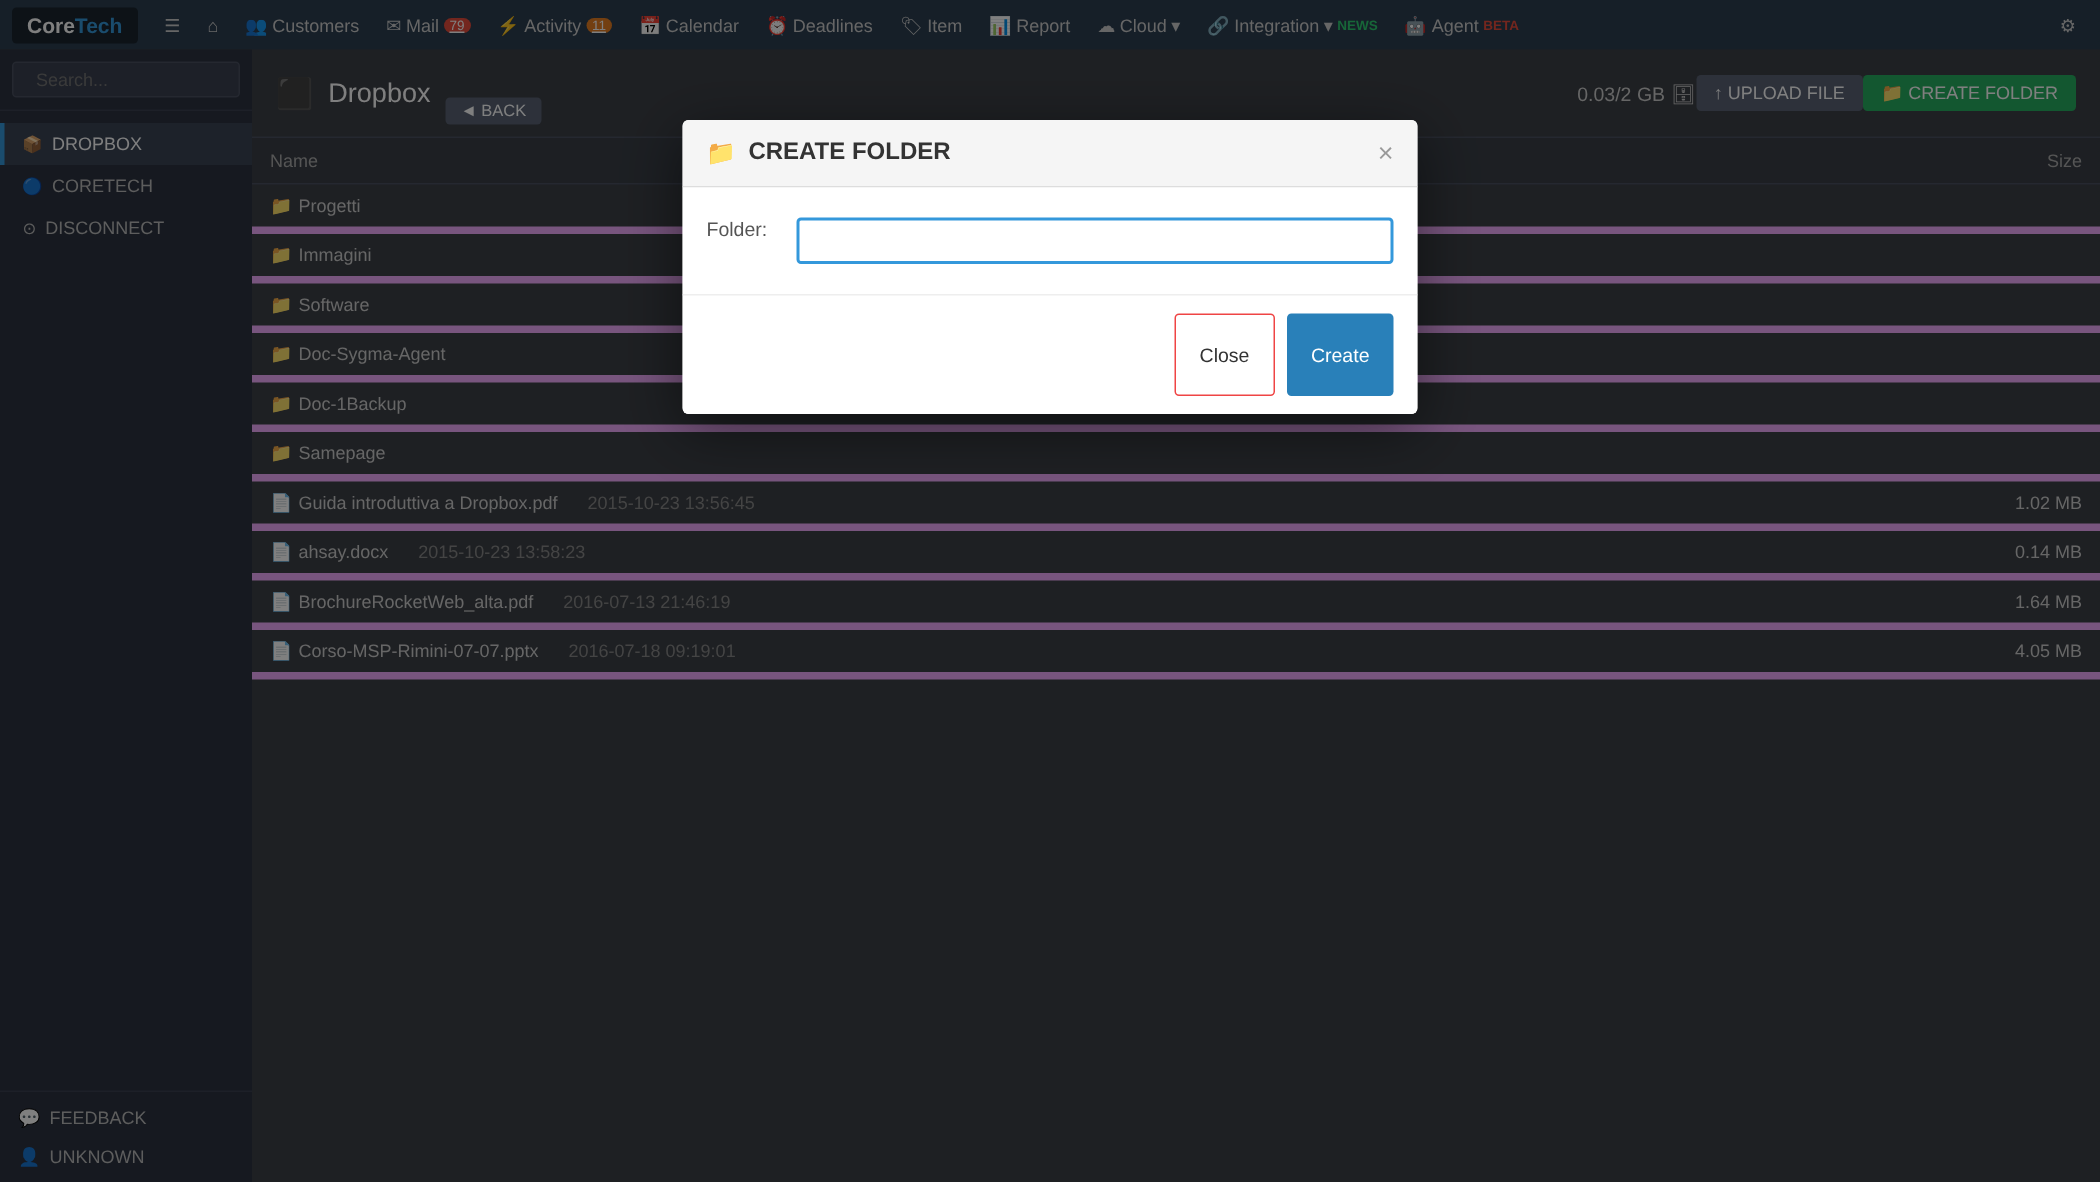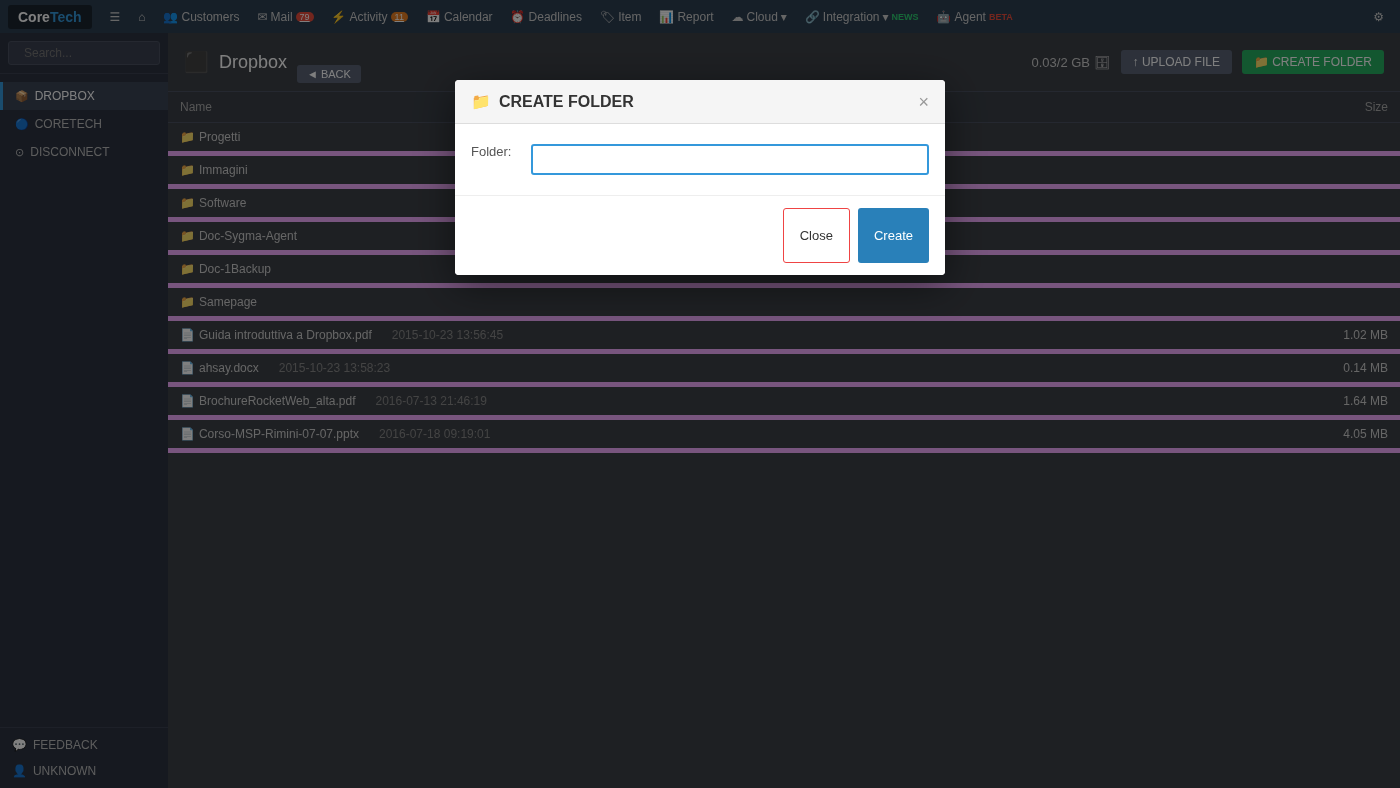--- a/index.html
+++ b/index.html
@@ -130,21 +130,20 @@
       cursor: pointer;
       display: flex;
       align-items: flex-end;
       gap: 3px;
       margin-top: 24px;
     }
     .header-right {
       margin-left: auto;
       display: flex;
       align-items: center;
-      gap: 10px;
     }
     .storage-info {
       color: #ccc;
       font-size: 13px;
       display: flex;
       align-items: center;
       gap: 4px;
     }
     .storage-icon { color: #ccc; }
     .btn-upload {

